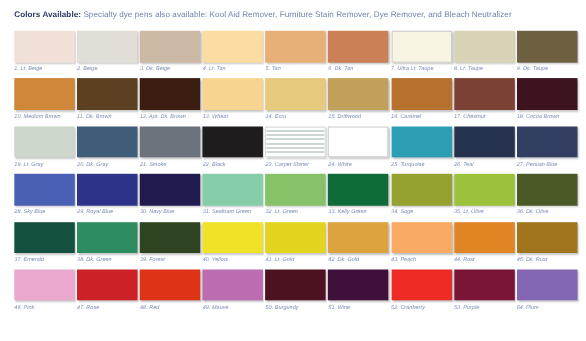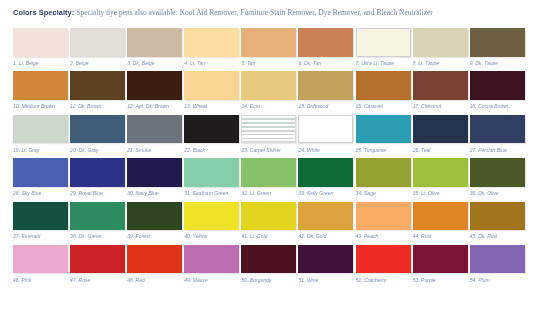--- a/index.html
+++ b/index.html
@@ -33,21 +33,20 @@
     white-space: nowrap;
     letter-spacing: 0.05px;
   }
   #header .hdr-strong {
     font-weight: bold;
     color: #2c3c68;
   }
   #header .hdr-rest {
     font-weight: normal;
     color: #6f81ad;
-    font-family: Liberation Serif, serif;
   }
 
   
   #grid {
     position: absolute;
     left: 13px;
     top: 28px;
     width: 512px;
   }
   .swatch-row {
@@ -98,21 +97,21 @@
     white-space: nowrap;
     letter-spacing: 0.02px;
   }
 </style>
 </head>
 <body>
 
 <div id="page">
 
   <div id="header">
-    <span class="hdr-strong">Colors Specialty:</span><span>&nbsp;</span><span class="hdr-rest">Specialty dye pens also available: Kool Aid Remover, Furniture Stain Remover, Dye Remover, and Bleach Neutralizer</span>
+    <span class="hdr-strong">Colors Available:</span><span>&nbsp;</span><span class="hdr-rest">Specialty dye pens also available: Kool Aid Remover, Furniture Stain Remover, Dye Remover, and Bleach Neutralizer</span>
   </div>
 
   <div id="grid">
       <div class="swatch-row">
         <div class="cell">
           <div class="chip" style="background: rgb(241, 225, 217);"></div>
           <div class="cap">1. Lt. Beige</div>
         </div>
         <div class="cell">
           <div class="chip" style="background: rgb(225, 221, 215);"></div>

